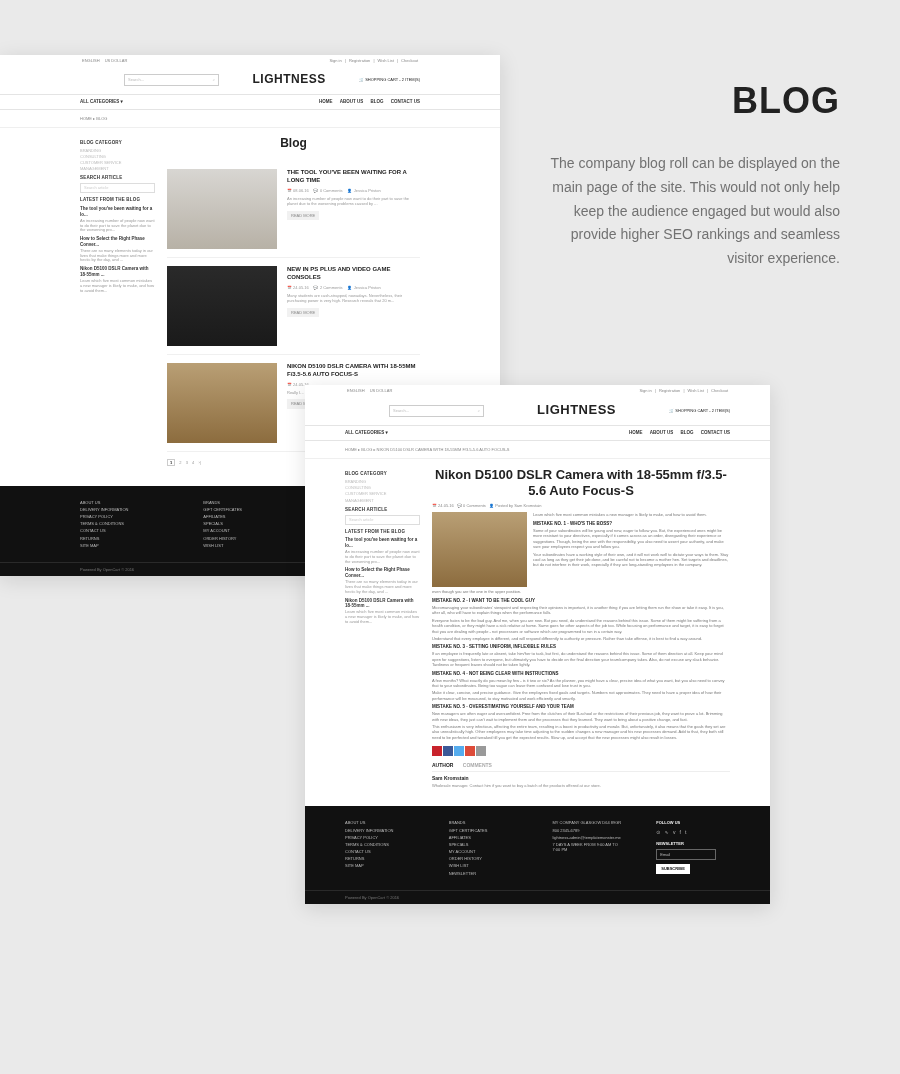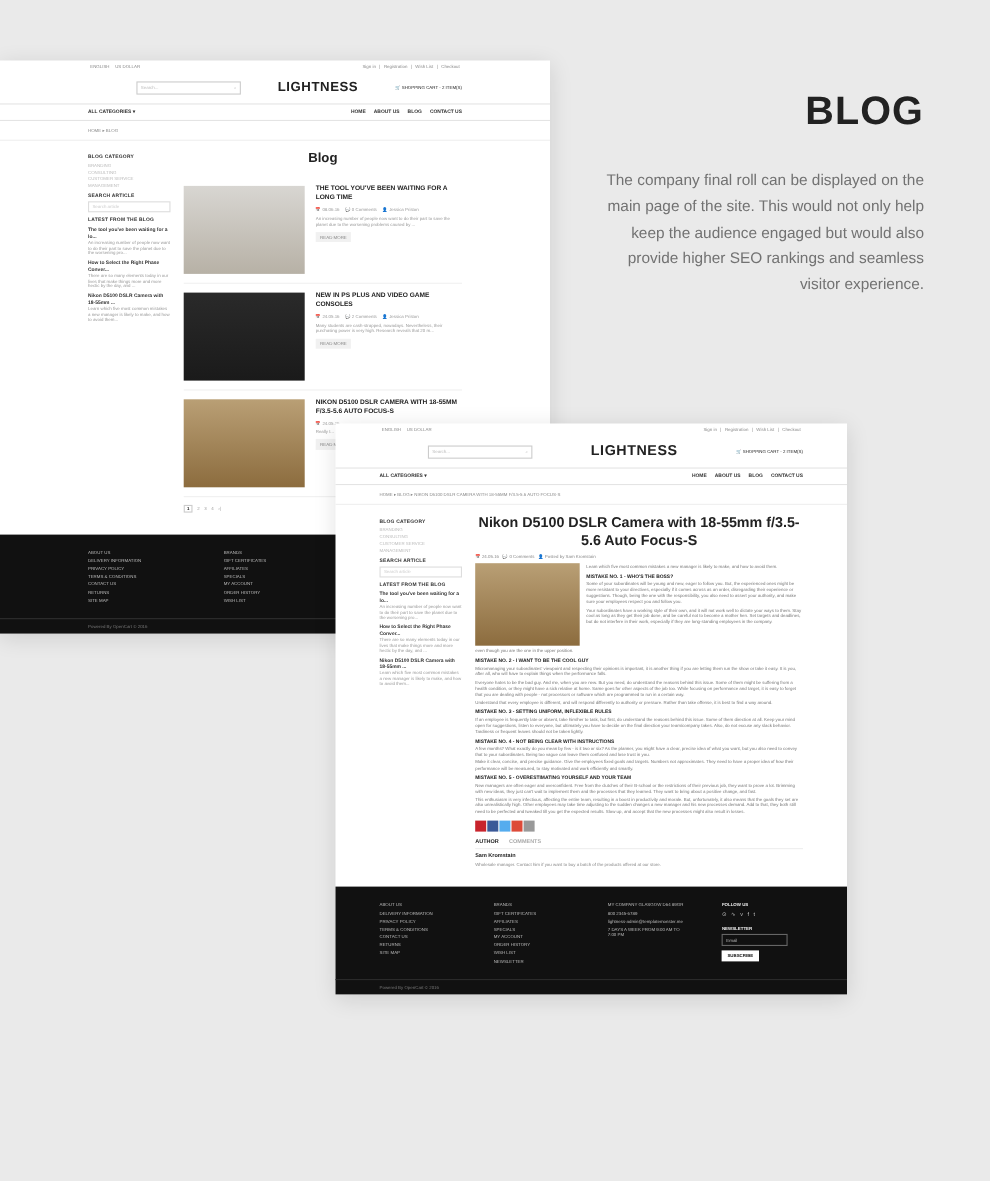--- a/index.html
+++ b/index.html
@@ -103,21 +103,21 @@
   .newsletter-box { margin-top:3px; }
   .newsletter-box .emailin { border:1px solid #666; background:#111; padding:2px 3px; font-size:4px; margin-bottom:2px; width:60px; }
   .newsletter-box .subbtn { background:#fff; color:#111; padding:2px 5px; font-size:4px; font-weight:bold; display:inline-block; }
   .social-icons span { margin-right:3px; font-size:5px; }
 </style>
 </head>
 <body>
 
 <div class="hero-text">
   <h1>BLOG</h1>
-  <p>The company final roll can be displayed on the main page of the site. This would not only help keep the audience engaged but would also provide higher SEO rankings and seamless visitor experience.</p>
+  <p>The company blog roll can be displayed on the main page of the site. This would not only help keep the audience engaged but would also provide higher SEO rankings and seamless visitor experience.</p>
 </div>
 
 <div class="shot s1">
   <div class="topbar">
     <div>
       <span>ENGLISH</span>
       <span>US DOLLAR</span>
     </div>
     <div>
       <span>Sign in</span> |

